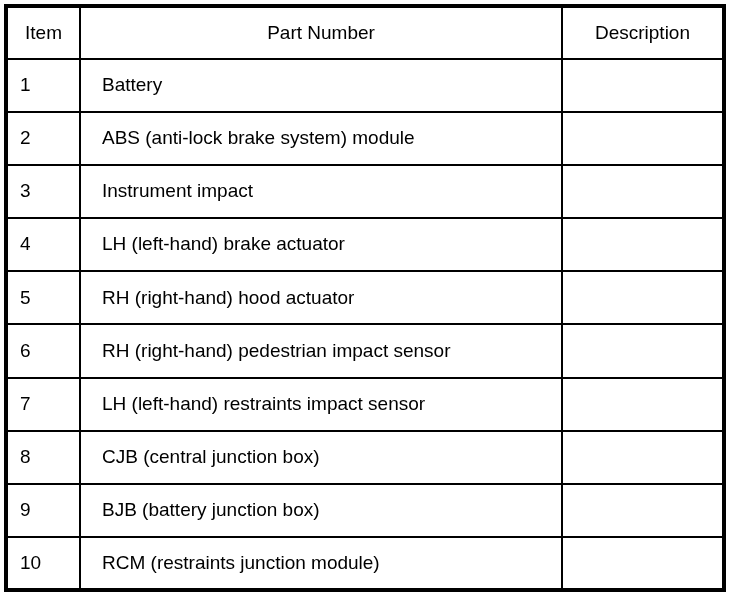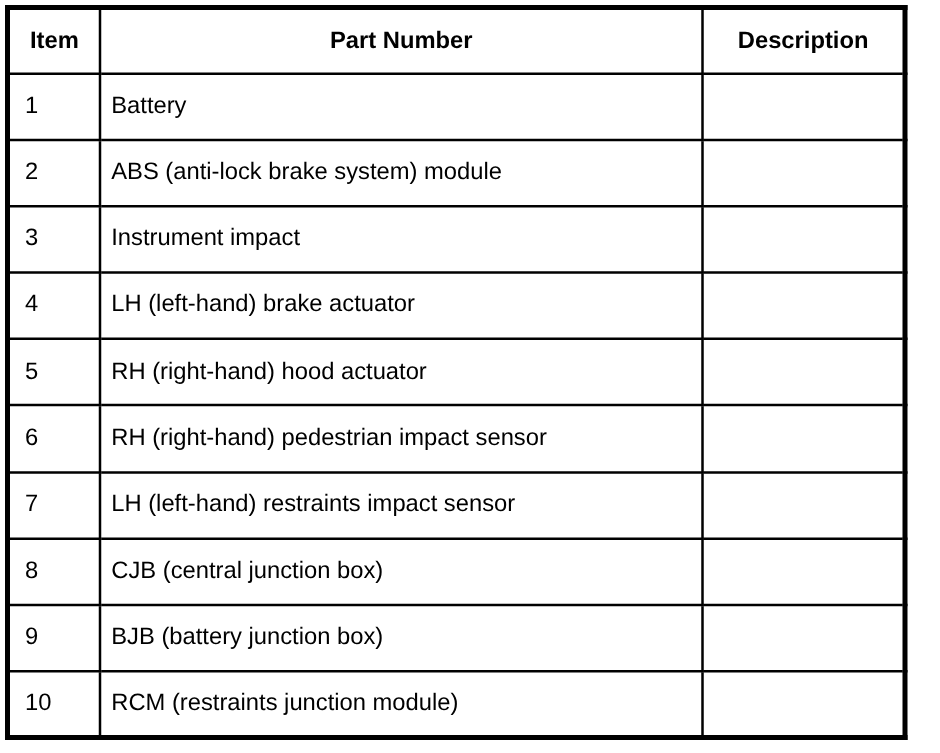--- a/index.html
+++ b/index.html
@@ -36,35 +36,35 @@
     border: 4px solid #000000;
   }
   th, td {
     font-size: 19px;
     line-height: 1.2;
     vertical-align: middle;
     overflow: hidden;
     white-space: nowrap;
   }
   th {
-    font-weight: bold;
+    font-weight: normal;
     text-align: center;
     height: 53px;
     border-bottom-width: 3px;
   }
   td {
     font-weight: normal;
     text-align: left;
     height: 53px;
   }
   .col-item  { width: 74px;  }
   .col-part  { width: 482px; }
   .col-desc  { width: 162px; }
   td.cell-item { padding-left: 12px; }
-  td.cell-part { padding-left: 8px; }
+  td.cell-part { padding-left: 21px; }
   td.cell-desc { padding-left: 8px; }
 </style>
 </head>
 <body>
 
 <div class="page">
   <table class="parts-table">
     <colgroup>
       <col class="col-item">
       <col class="col-part">

